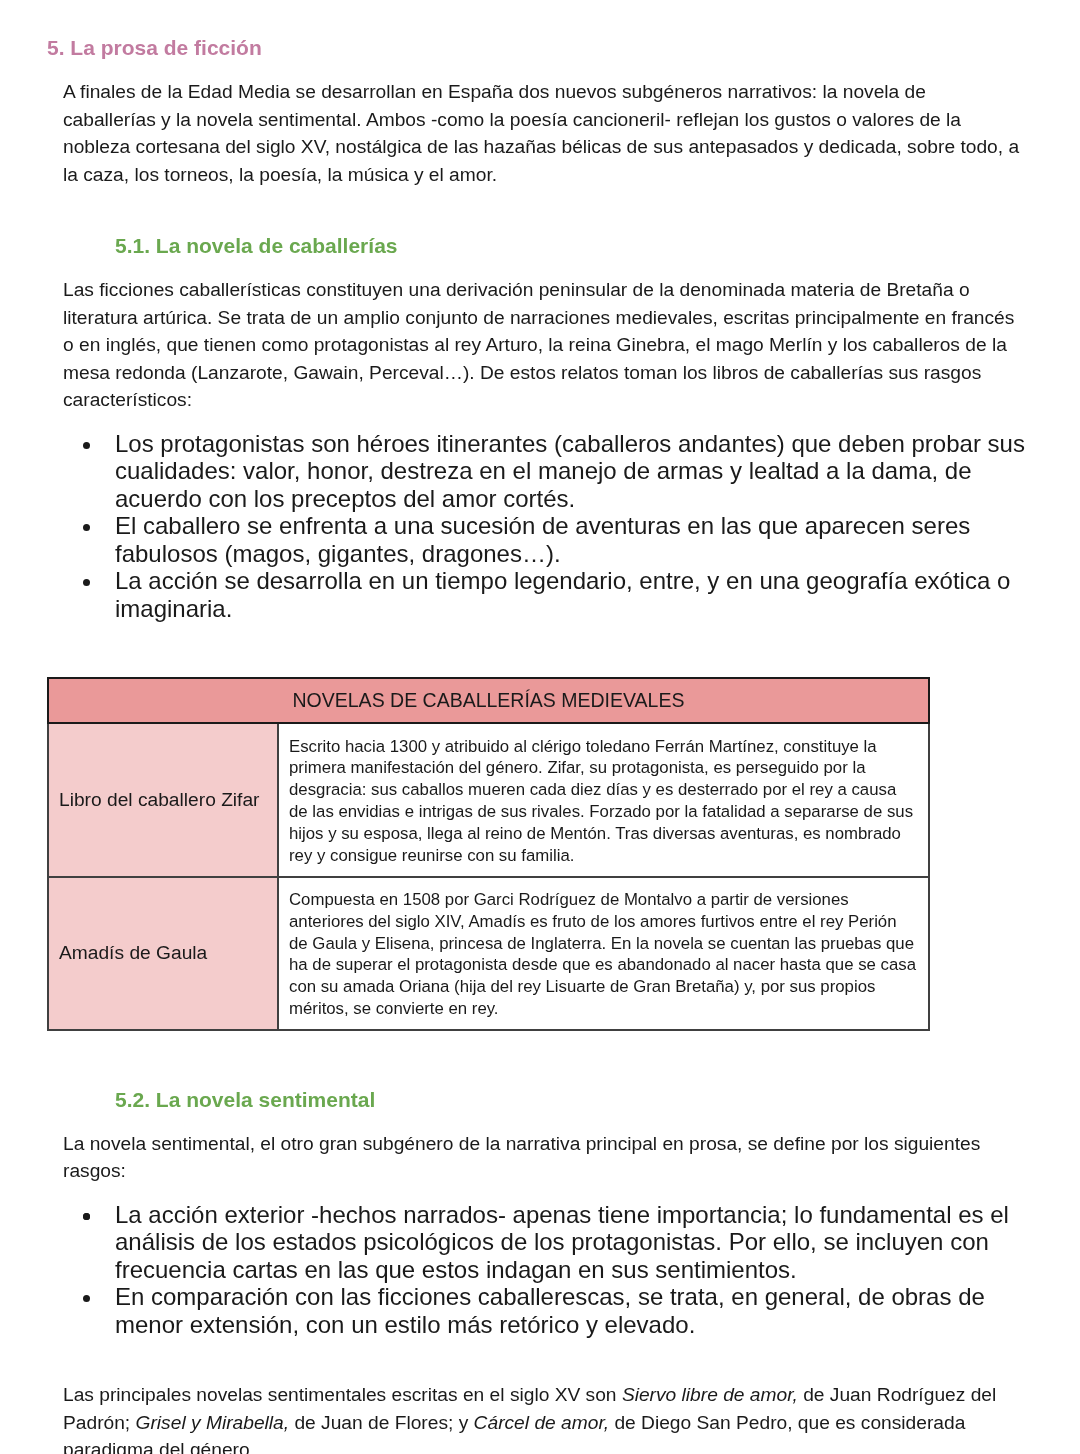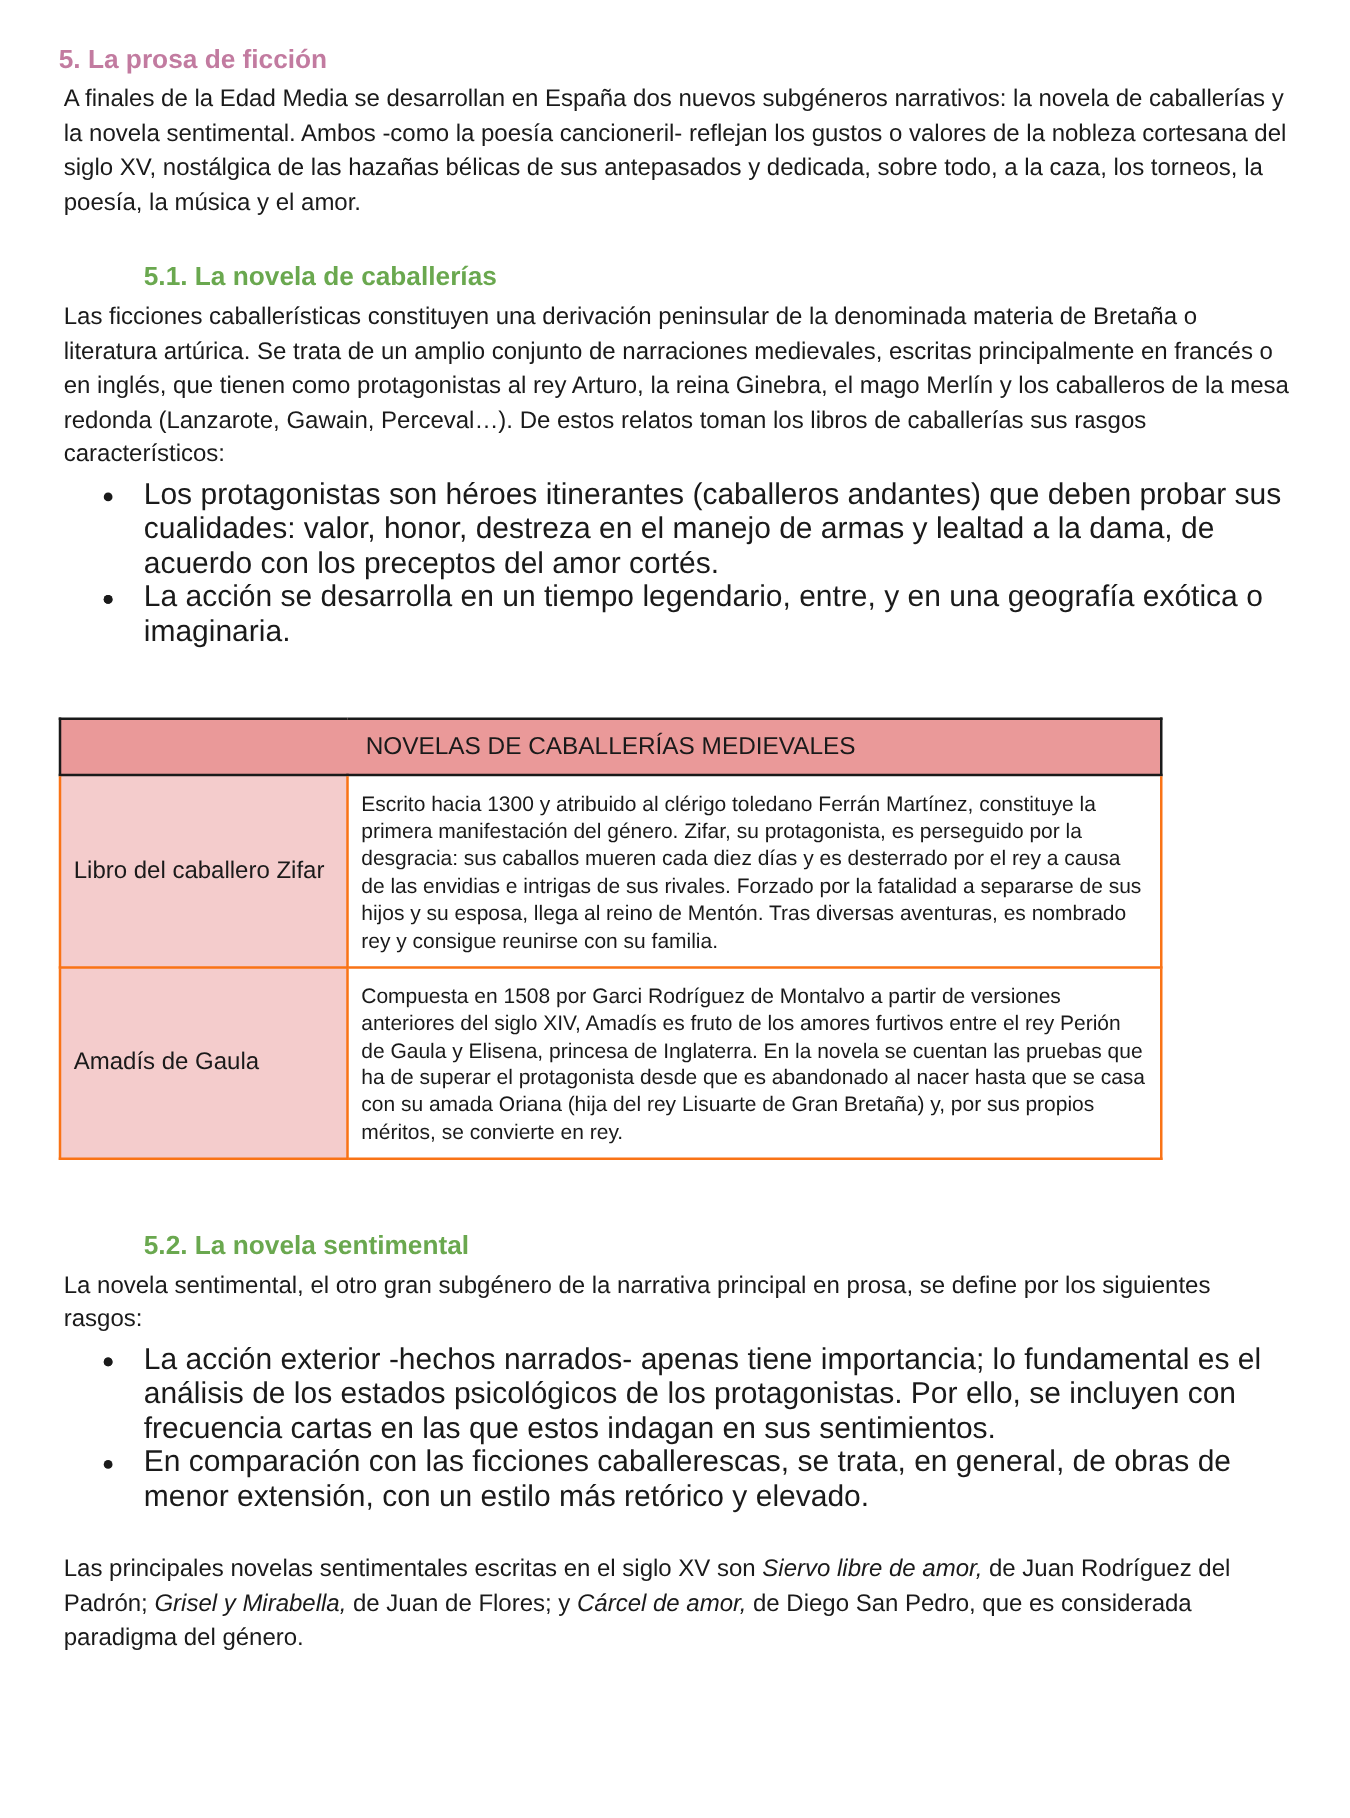--- a/index.html
+++ b/index.html
@@ -14,21 +14,21 @@
   .page { position: absolute; left: 47px; top: 34px; width: 990px; }
   .h1 {
     font-size: 21px; font-weight: bold; color: #c27ba0;
     line-height: 28px; margin: 0;
   }
   .h2 {
     font-size: 21px; font-weight: bold; color: #6aa84f;
     line-height: 28px; margin: 0; padding-left: 68px;
   }
   .p {
-    font-size: 19.2px; line-height: 27.5px; margin: 4px;
+    font-size: 19.2px; line-height: 27.5px; margin: 16px;
   }
   ul.bullets {
     list-style: none; margin: 0; padding: 0;
   }
   ul.bullets li {
     position: relative; padding-left: 68px;
     font-size: 24px; line-height: 27.5px;
   }
   ul.bullets li .dot {
     position: absolute; left: 36px; top: 12px;
@@ -37,21 +37,21 @@
   .gap-a { height: 28px; }
   table.novels {
     border-collapse: collapse; width: 883px;
     margin-left: 0;
   }
   table.novels th {
     background: #ea9999; border: 2px solid #1a1a1a;
     font-weight: normal; font-size: 19.5px; height: 43px;
     text-align: center; padding: 0;
   }
-  table.novels td { border: 2px solid #f97316; vertical-align: middle; }
+  table.novels td { border: 2px solid #404040; vertical-align: middle; }
   table.novels td.title {
     background: #f4cccc; width: 208px; padding: 0 10px;
     font-size: 19.2px; line-height: 24px;
   }
   table.novels td.desc {
     background: #ffffff; padding: 11px 10px 9px 10px;
     font-size: 16.8px; line-height: 21.8px;
   }
   em { font-style: italic; }
 </style>
@@ -62,21 +62,21 @@
 
   <h1 class="h1">5. La prosa de ficción</h1>
   <p class="p">A finales de la Edad Media se desarrollan en España dos nuevos subgéneros narrativos: la novela de caballerías y la novela sentimental. Ambos -como la poesía cancioneril- reflejan los gustos o valores de la nobleza cortesana del siglo XV, nostálgica de las hazañas bélicas de sus antepasados y dedicada, sobre todo, a la caza, los torneos, la poesía, la música y el amor.</p>
 
   <div class="gap-a"></div>
 
   <h2 class="h2">5.1. La novela de caballerías</h2>
   <p class="p">Las ficciones caballerísticas constituyen una derivación peninsular de la denominada materia de Bretaña o literatura artúrica. Se trata de un amplio conjunto de narraciones medievales, escritas principalmente en francés o en inglés, que tienen como protagonistas al rey Arturo, la reina Ginebra, el mago Merlín y los caballeros de la mesa redonda (Lanzarote, Gawain, Perceval…). De estos relatos toman los libros de caballerías sus rasgos característicos:</p>
   <ul class="bullets">
     <li><span class="dot"></span><span>Los protagonistas son héroes itinerantes (caballeros andantes) que deben probar sus cualidades: valor, honor, destreza en el manejo de armas y lealtad a la dama, de acuerdo con los preceptos del amor cortés.</span></li>
-    <li><span class="dot"></span></li>
+    <li><span class="dot"></span><span>El caballero se enfrenta a una sucesión de aventuras en las que aparecen seres fabulosos (magos, gigantes, dragones…).</span></li>
     <li><span class="dot"></span><span>La acción se desarrolla en un tiempo legendario, entre, y en una geografía exótica o imaginaria.</span></li>
   </ul>
 
   <div style="height:55px"></div>
 
   <table class="novels">
     <thead>
       <tr>
         <th colspan="2">NOVELAS DE CABALLERÍAS MEDIEVALES</th>
       </tr>

